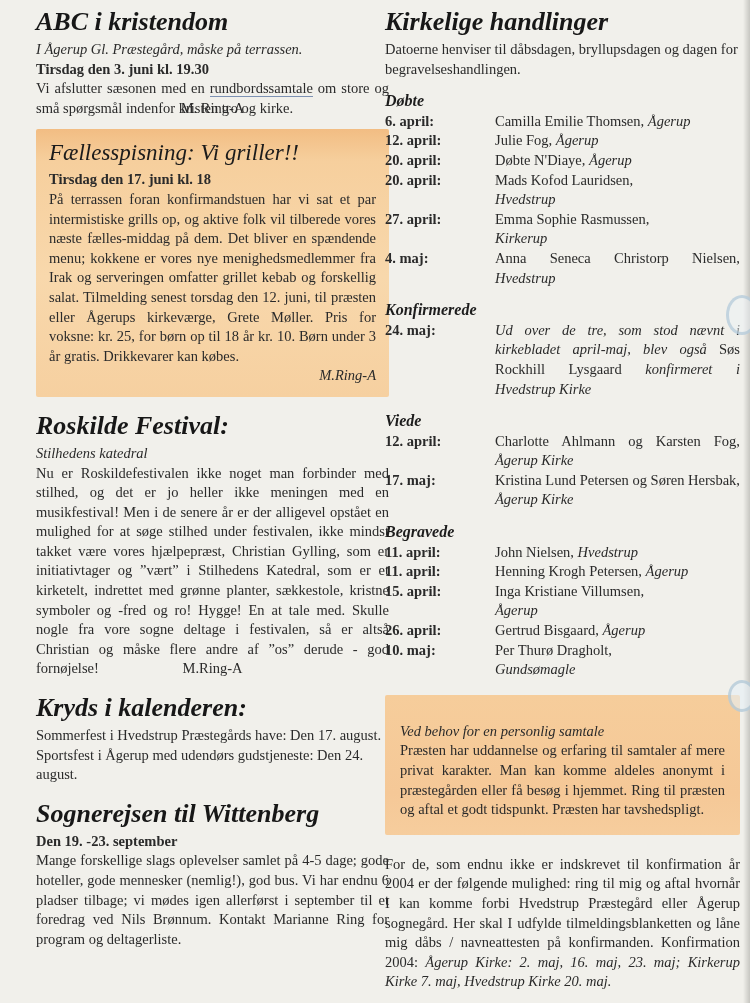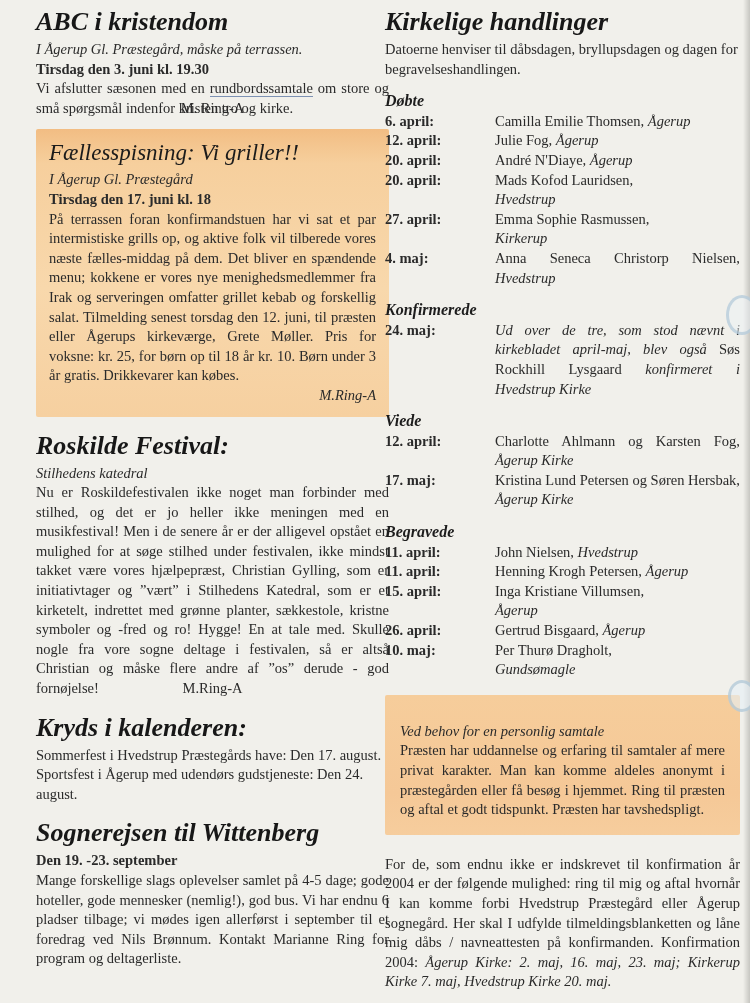--- a/index.html
+++ b/index.html
@@ -70,21 +70,20 @@
     <section class="sec sec-abc">
       <h2 class="headline">ABC i kristendom</h2>
       <p class="sub-italic">I Ågerup Gl. Præstegård, måske på terrassen.</p>
       <p class="bold-line">Tirsdag den 3. juni kl. 19.30</p>
       <p class="body"><span>Vi afslutter sæsonen med en </span><span class="u">rundbordssamtale</span><span> om store og små spørgsmål indenfor kristen tro og kirke.</span></p>
       <div class="sig-overlap">M. Ring-A</div>
     </section>
 
     <section class="box">
       <h3 class="box-title">Fællesspisning: Vi griller!!</h3>
-      <p class="sub-italic">I Ågerup Gl. Præstegård</p>
       <p class="bold-line">Tirsdag den 17. juni kl. 18</p>
       <p class="body">På terrassen foran konfirmandstuen har vi sat et par intermistiske grills op, og aktive folk vil tilberede vores næste fælles-middag på dem. Det bliver en spændende menu; kokkene er vores nye menighedsmedlemmer fra Irak og serveringen omfatter grillet kebab og forskellig salat. Tilmelding senest torsdag den 12. juni, til præsten eller Ågerups kirkeværge, Grete Møller. Pris for voksne: kr. 25, for børn op til 18 år kr. 10. Børn under 3 år gratis. Drikkevarer kan købes.</p>
       <div class="sig-own">M.Ring-A</div>
     </section>
 
     <section class="sec">
       <h2 class="headline">Roskilde Festival:</h2>
       <p class="sub-italic">Stilhedens katedral</p>
       <p class="body">Nu er Roskildefestivalen ikke noget man forbinder med stilhed, og det er jo heller ikke meningen med en musikfestival! Men i de senere år er der alligevel opstået en mulighed for at søge stilhed under festivalen, ikke mindst takket være vores hjælpepræst, Christian Gylling, som er initiativtager og ”vært” i Stilhedens Katedral, som er et kirketelt, indrettet med grønne planter, sækkestole, kristne symboler og -fred og ro! Hygge! En at tale med. Skulle nogle fra vore sogne deltage i festivalen, så er altså Christian og måske flere andre af ”os” derude - god fornøjelse!</p>
       <div class="sig-overlap">M.Ring-A</div>
@@ -115,21 +114,21 @@
     <div class="row">
       <div class="date">6. april:</div>
       <div class="val"><span class="name">Camilla Emilie Thomsen,</span> <span class="place">Ågerup</span></div>
     </div>
     <div class="row">
       <div class="date">12. april:</div>
       <div class="val"><span class="name">Julie Fog,</span> <span class="place">Ågerup</span></div>
     </div>
     <div class="row">
       <div class="date">20. april:</div>
-      <div class="val"><span class="name">André N'Diaye,</span> <span class="place">Ågerup</span></div>
+      <div class="val"><span class="name">Døbte N'Diaye,</span> <span class="place">Ågerup</span></div>
     </div>
     <div class="row">
       <div class="date">20. april:</div>
       <div class="val"><span class="name">Mads Kofod Lauridsen,</span> <span class="place nl">Hvedstrup</span></div>
     </div>
     <div class="row">
       <div class="date">27. april:</div>
       <div class="val"><span class="name">Emma Sophie Rasmussen,</span> <span class="place nl">Kirkerup</span></div>
     </div>
     <div class="row">

